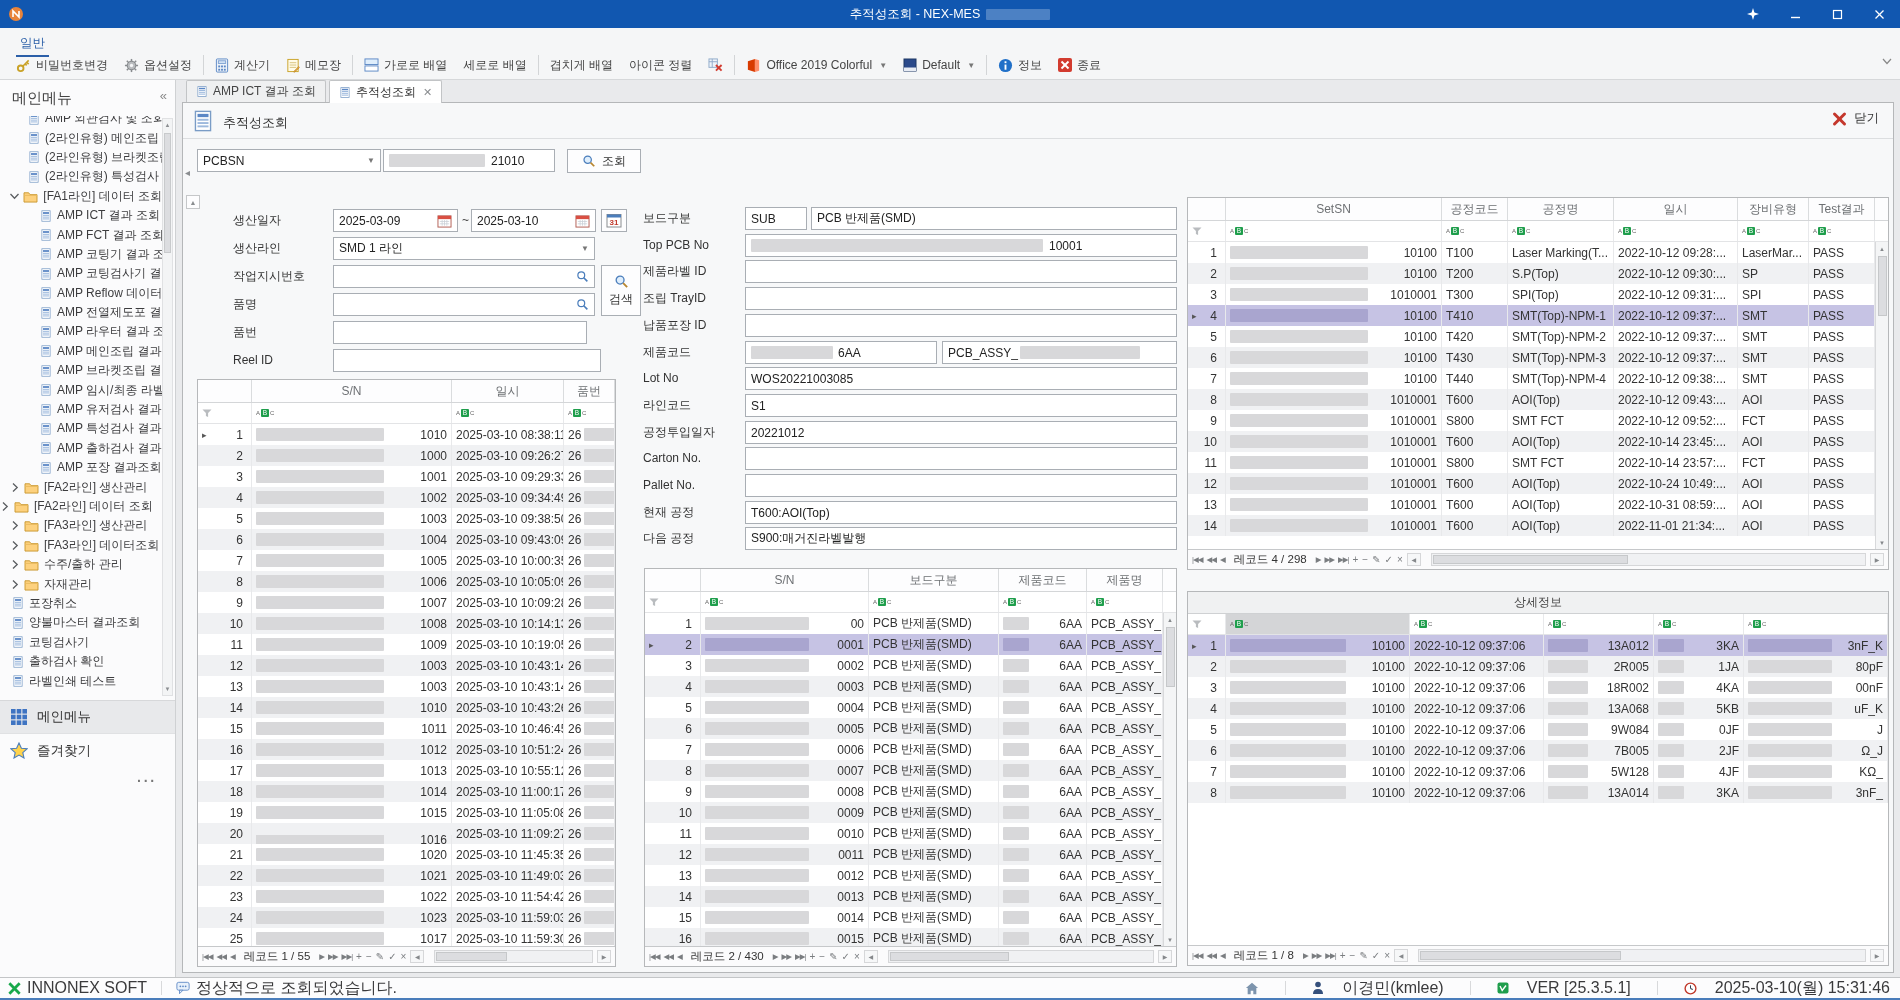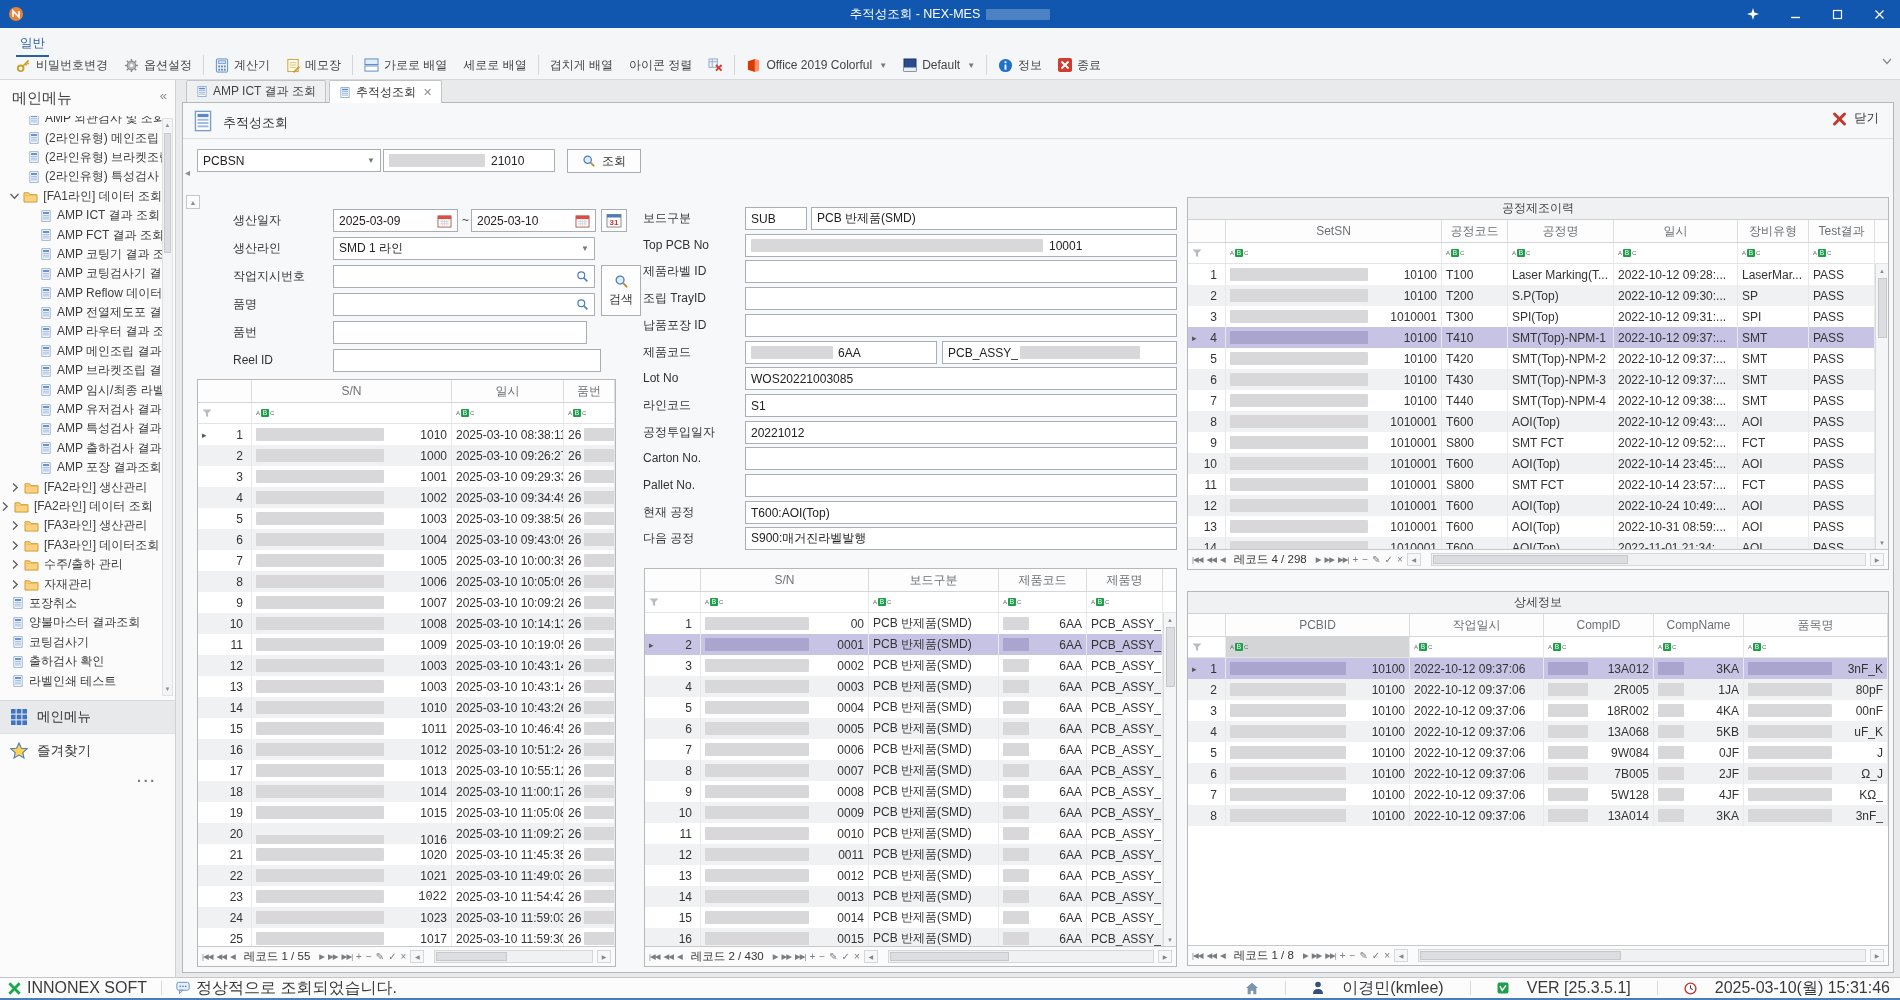--- a/index.html
+++ b/index.html
@@ -1309,21 +1309,21 @@
             <div class="gcell" style="width: 50px; flex: 1 1 0%;">
               <span>26</span>
               <span class="redact" style="width: 34px; margin-left: 3px;"></span>
             </div>
           </div>
           <div class="grow">
             <div class="gcell" style="width: 54px;">
               <span class="marker"></span>
               <span class="rn">23</span>
             </div>
-            <div class="gcell" style="width: 200px; font-family: Liberation Mono, monospace;">
+            <div class="gcell" style="width: 200px;">
               <span class="redact" style="width: 128px;"></span>
               <span class="sfx">1022</span>
             </div>
             <div class="gcell" style="width: 112px;">
               <span>2025-03-10 11:54:42</span>
             </div>
             <div class="gcell" style="width: 50px; flex: 1 1 0%;">
               <span>26</span>
               <span class="redact" style="width: 34px; margin-left: 3px;"></span>
             </div>
@@ -1774,21 +1774,20 @@
         <span class="ico">✓</span>
         <span class="ico">×</span>
         <span class="endar">◀</span>
         <div class="hs">
           <div class="ht"></div>
         </div>
         <span class="endar">▶</span>
       </div>
     </div>
   <div class="grid" id="history-grid">
-      <div class="gtitle">공정제조이력</div>
       <div class="ghead">
         <div class="hcell" style="width: 38px;"></div>
         <div class="hcell" style="width: 216px;">SetSN</div>
         <div class="hcell" style="width: 66px;">공정코드</div>
         <div class="hcell" style="width: 106px;">공정명</div>
         <div class="hcell" style="width: 124px;">일시</div>
         <div class="hcell" style="width: 71px;">장비유형</div>
         <div class="hcell" style="width: 66px; flex: 1 1 0%;">Test결과</div>
         <div style="width: 13px;"></div>
       </div>
@@ -2218,28 +2217,20 @@
         <span class="ico">×</span>
         <span class="endar">◀</span>
         <div class="hs">
           <div class="ht"></div>
         </div>
         <span class="endar">▶</span>
       </div>
     </div>
   <div class="grid" id="detail-grid">
       <div class="gtitle">상세정보</div>
-      <div class="ghead">
-        <div class="hcell" style="width: 38px;"></div>
-        <div class="hcell" style="width: 184px;">PCBID</div>
-        <div class="hcell" style="width: 134px;">작업일시</div>
-        <div class="hcell" style="width: 110px;">CompID</div>
-        <div class="hcell" style="width: 90px;">CompName</div>
-        <div class="hcell" style="width: 144px; flex: 1 1 0%;">품목명</div>
-      </div>
       <div class="gfilter">
         <div class="fcell" style="width: 38px;">
           <span>
             <svg width="10" height="9" viewBox="0 0 10 9">
               <path d="M0.5 0.5 h9 l-3.4 3.4 v4.2 l-2.2 -1.1 v-3.1 Z" fill="#b9bcbf"></path>
             </svg>
           </span>
         </div>
         <div class="fcell gray" style="width: 184px;">
           <span class="abc">

